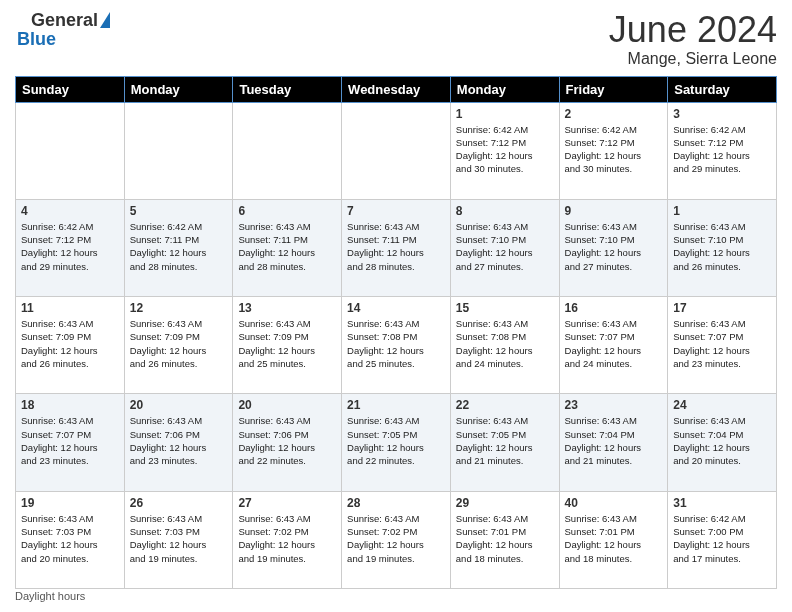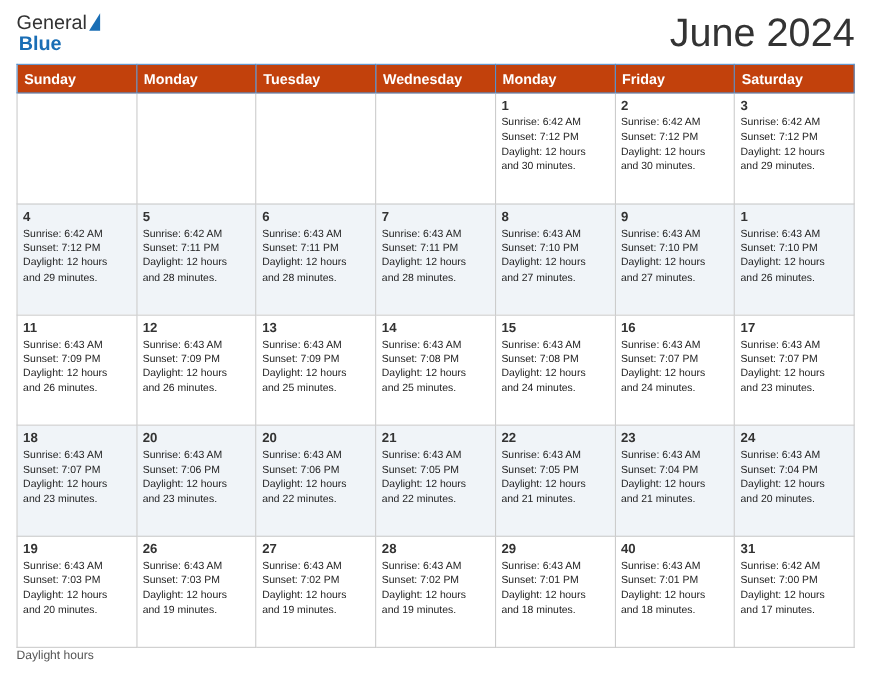--- a/index.html
+++ b/index.html
@@ -27,22 +27,23 @@
       display: flex;
       flex-direction: column;
       align-items: flex-start;
     }
     .logo-top {
       display: flex;
       align-items: center;
     }
     .logo-general {
       font-size: 18px;
-      font-weight: normal;
+      font-weight: bold;
       color: #333;
+      margin-left: 16px;
     }
     .logo-triangle {
       width: 0;
       height: 0;
       border-left: 10px solid transparent;
       border-bottom: 16px solid #1a6eb5;
       margin-left: 2px;
       margin-bottom: 2px;
     }
     .logo-blue-text {
@@ -66,21 +67,21 @@
       color: #333;
     }
     .calendar {
       flex: 1;
       border: 1px solid #ccc;
       border-collapse: collapse;
       width: 100%;
       table-layout: fixed;
     }
     .calendar th {
-      background-color: #c2410c;
+      background-color: #000000;
       color: #fff;
       text-align: left;
       padding: 5px 6px;
       font-size: 13px;
       border: 1px solid #5590cc;
     }
     .calendar td {
       vertical-align: top;
       padding: 4px 5px;
       border: 1px solid #ccc;
@@ -122,20 +123,21 @@
   <div class="header">
     <div class="logo">
       <div class="logo-top">
         <span class="logo-general">General</span>
         <div class="logo-triangle"></div>
       </div>
       <span class="logo-blue-text">Blue</span>
     </div>
     <div class="title-section">
       <div class="main-title">June 2024</div>
+      <div class="subtitle">Mange, Sierra Leone</div>
     </div>
   </div>
 
   <table class="calendar">
     <thead>
       <tr>
       <th>Sunday</th>
           <th>Monday</th>
           <th>Tuesday</th>
           <th>Wednesday</th>

